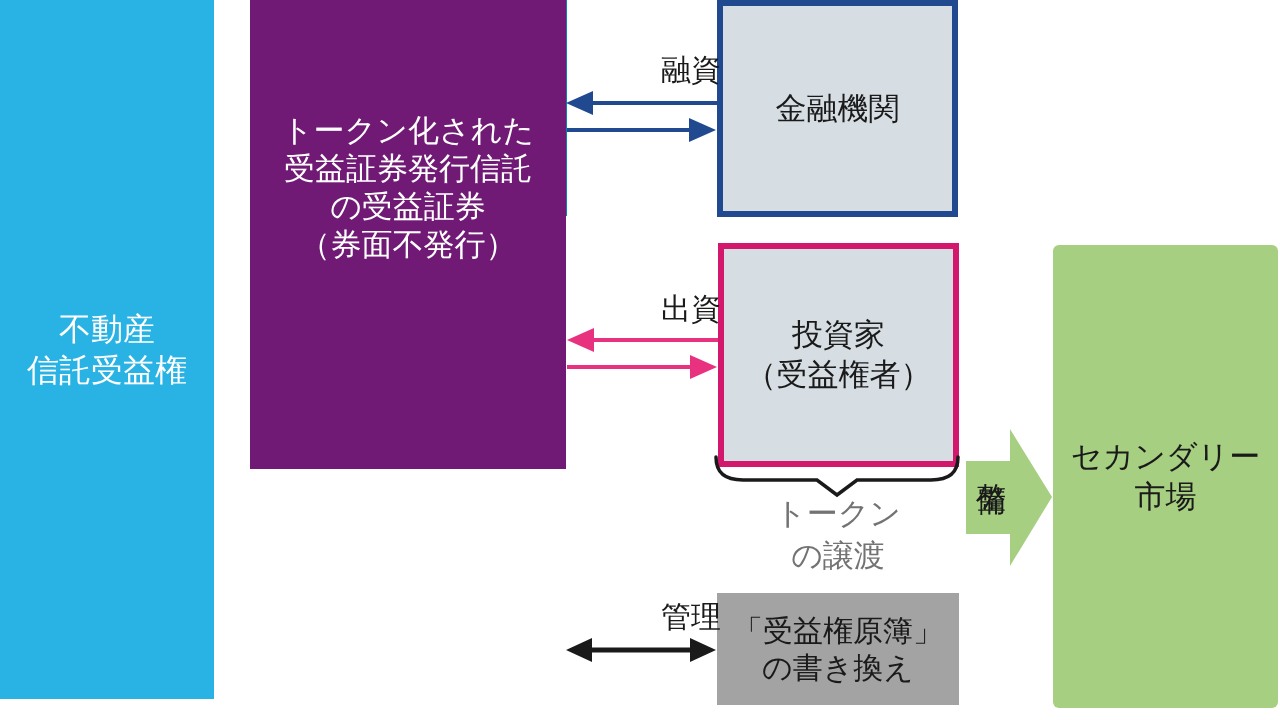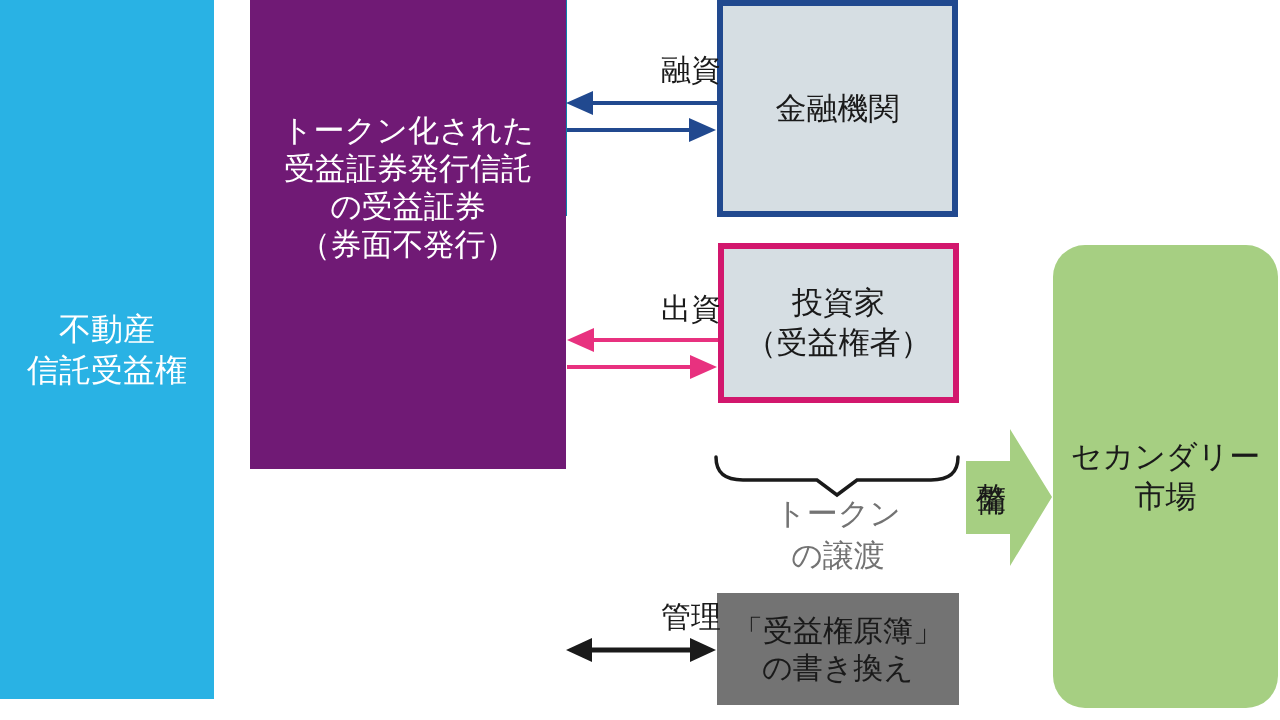--- a/index.html
+++ b/index.html
@@ -38,31 +38,31 @@
   #register-label{
     position:absolute;left:0;top:589px;width:316px;
     font-size:31px;text-align:center;color:#ffffff;
   }
   #financial-box{
     left:717px;top:11;width:241px;height:217px;
     background:#d6dee3;border:6px solid #21498f;
     color:#1a1a1a;font-size:31px;
   }
   #investor-box{
-    left:718px;top:243px;width:241px;height:160px;
+    left:718px;top:243px;width:241px;height:224px;
     background:#d6dee3;border:6px solid #d2176d;
     color:#1a1a1a;font-size:31px;line-height:40px;
   }
   #rewrite-box{
     left:717px;top:593px;width:242px;height:112px;
-    background:#737373;color:#1a1a1a;font-size:30px;line-height:37px;
+    background:#a3a3a3;color:#1a1a1a;font-size:30px;line-height:37px;
   }
   #secondary-box{
     left:1053px;top:245px;width:225px;height:463px;
-    background:#a6cf82;border-radius:32px;
+    background:#a6cf82;border-radius:6px;
     color:#1a1a1a;font-size:31px;line-height:40px;
   }
   .flow-label{
     position:absolute;left:561px;width:160px;
     text-align:right;color:#1a1a1a;font-size:30px;
   }
   #token-transfer-label{
     position:absolute;left:688px;top:493px;width:300px;
     text-align:center;color:#737373;font-size:31px;line-height:42px;
     white-space:pre-line;

